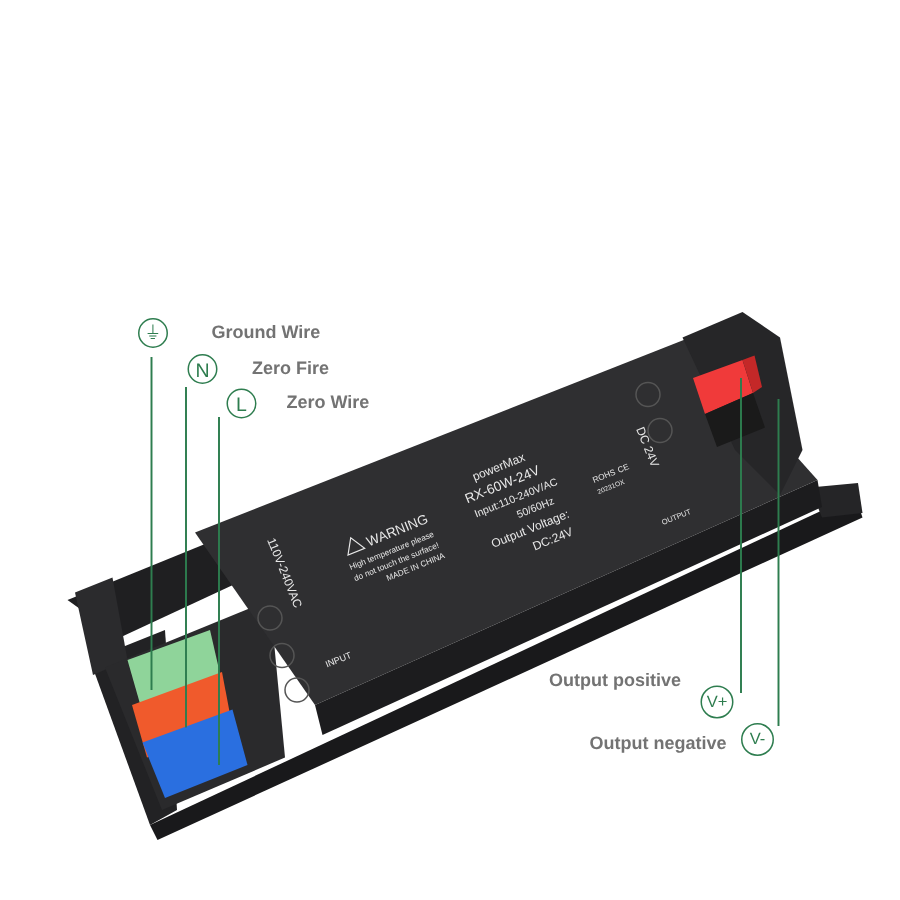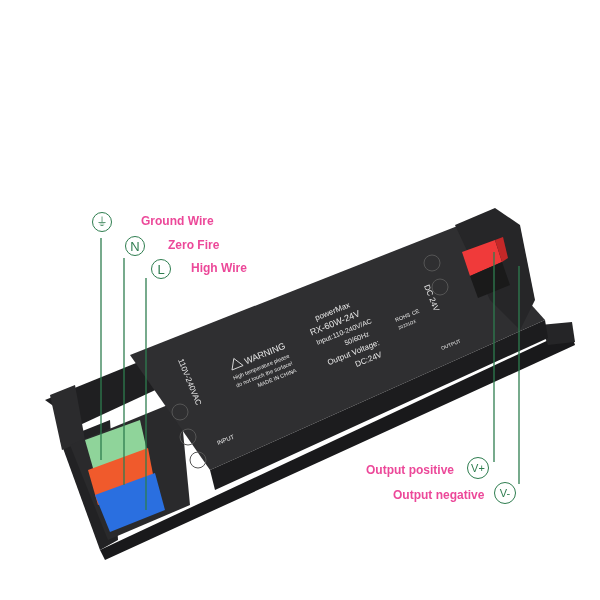--- a/index.html
+++ b/index.html
@@ -1,18 +1,18 @@
 <!DOCTYPE html>
 <html><head>
 <meta charset="utf-8">
 <style>
   html,body{margin:0;padding:0;background:#ffffff;}
   #stage{position:relative;width:600px;height:600px;overflow:hidden;background:#fff;font-family:"Liberation Sans",sans-serif;}
   svg{position:absolute;left:0;top:0;}
-  .lbl{position:absolute;color:#ec4899;font-weight:bold;font-size:12px;white-space:nowrap;font-family:"Liberation Sans",sans-serif;}
+  .lbl{position:absolute;color:#737373;font-weight:bold;font-size:12px;white-space:nowrap;font-family:"Liberation Sans",sans-serif;}
   .circ{position:absolute;border:1.6px solid #2e7d4f;border-radius:50%;color:#2e7d4f;display:flex;align-items:center;justify-content:center;font-size:13px;font-family:"Liberation Sans",sans-serif;box-sizing:border-box;background:#fff;}
   .prodtext{fill:#e8e8e8;font-family:"Liberation Sans",sans-serif;}
 </style>
 </head>
 <body>
 
 <div id="stage">
   <svg width="600" height="600" viewBox="0 0 600 600">
 
     <polygon points="45,400 500,215 510,225 80,425" fill="#1f1f21"></polygon>
@@ -81,19 +81,19 @@
     <line x1="146" y1="278" x2="146" y2="510" stroke="#2e7d4f" stroke-width="1.3"></line>
     <line x1="494" y1="252" x2="494" y2="462" stroke="#2e7d4f" stroke-width="1.3"></line>
     <line x1="519" y1="266" x2="519" y2="484" stroke="#2e7d4f" stroke-width="1.3"></line>
   </svg>
 
   <div class="circ" style="left:92px;top:212px;width:20px;height:20px;font-size:12px;">⏚</div>
   <div class="lbl" style="left:141px;top:214px;">Ground Wire</div>
   <div class="circ" style="left:125px;top:236px;width:20px;height:20px;">N</div>
   <div class="lbl" style="left:168px;top:238px;">Zero Fire</div>
   <div class="circ" style="left:151px;top:259px;width:20px;height:20px;">L</div>
-  <div class="lbl" style="left:191px;top:261px;">High Wire</div>
+  <div class="lbl" style="left:191px;top:261px;">Zero Wire</div>
 
-  <div class="lbl" style="left:366px;top:463px;">Output positive</div>
+  <div class="lbl" style="left:366px;top:446px;">Output positive</div>
   <div class="circ" style="left:467px;top:457px;width:22px;height:22px;font-size:11px;">V+</div>
   <div class="lbl" style="left:393px;top:488px;text-align:right;">Output negative</div>
   <div class="circ" style="left:494px;top:482px;width:22px;height:22px;font-size:11px;">V-</div>
 </div>
 
 </body></html>

